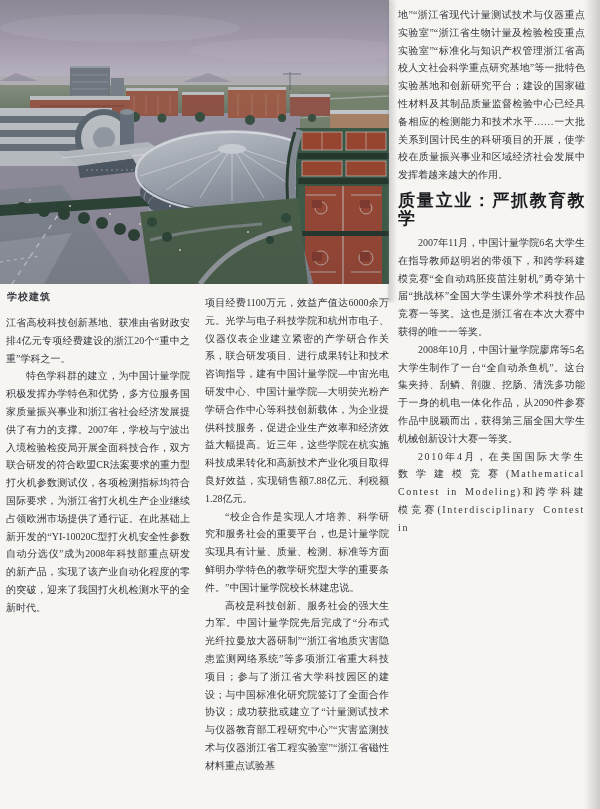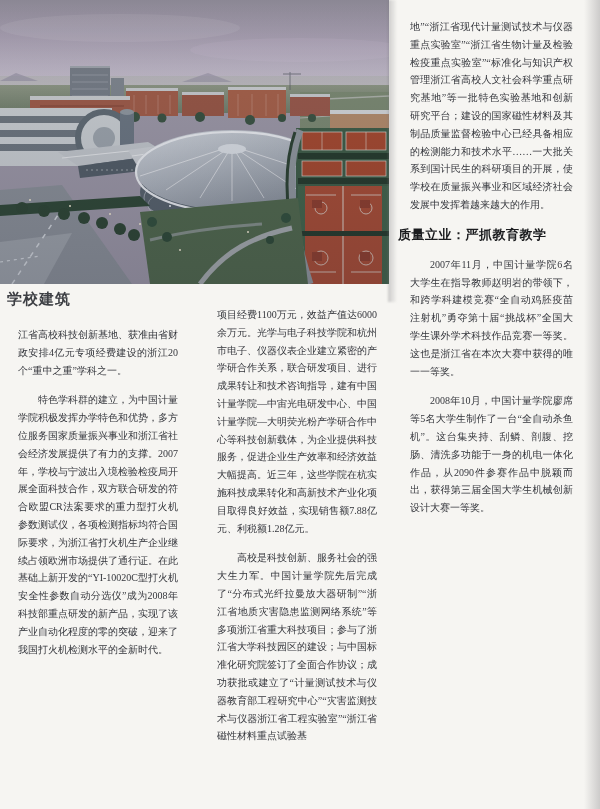--- a/index.html
+++ b/index.html
@@ -23,35 +23,35 @@
     filter:blur(1px);
   }
   .photo{
     position:absolute;left:0;top:0;width:389px;height:284px;margin:0;
     overflow:hidden;background:#9a96a4;
   }
   .photo svg{display:block;width:100%;height:100%;}
   .caption{
     position:absolute;left:7px;top:290px;
     font-family:"Liberation Sans","DejaVu Sans",sans-serif;
-    font-size:15px;font-weight:bold;color:#3d3f44;letter-spacing:1px;
+    font-size:10px;font-weight:bold;color:#3d3f44;letter-spacing:1px;
   }
   .col{
     position:absolute;
     font-size:10px;line-height:17.8px;color:#34363c;
     text-align:justify;text-justify:inter-character;
   }
-  .col p{margin:12px;}
+  .col p{margin:0;}
   .col p.indent{text-indent:2em;}
   .col-left{left:6px;top:314px;width:184px;height:486px;}
   .col-middle{left:205px;top:294px;width:184px;height:488px;}
   .col-right{left:398px;top:6px;width:187px;height:797px;}
   .section-heading{
     font-family:Liberation Sans, sans-serif;
-    font-size:13px;font-weight:bold;color:#1b1c1f;
+    font-size:17px;font-weight:bold;color:#1b1c1f;
     margin:8px 0 6px 0;letter-spacing:0.5px;line-height:18px;
   }
   .spaced{letter-spacing:1.6px;word-spacing:2px;}
 </style>
 </head>
 <body>
 
 <div class="page">
 
   <figure class="photo">
@@ -244,23 +244,25 @@
 
   <div class="caption">学校建筑</div>
 
   <div class="col col-left">
     <p class="cont">江省高校科技创新基地、获准由省财政安排4亿元专项经费建设的浙江20个“重中之重”学科之一。</p>
     <p class="indent">特色学科群的建立，为中国计量学院积极发挥办学特色和优势，多方位服务国家质量振兴事业和浙江省社会经济发展提供了有力的支撑。2007年，学校与宁波出入境检验检疫局开展全面科技合作，双方联合研发的符合欧盟CR法案要求的重力型打火机参数测试仪，各项检测指标均符合国际要求，为浙江省打火机生产企业继续占领欧洲市场提供了通行证。在此基础上新开发的“YI-10020C型打火机安全性参数自动分选仪”成为2008年科技部重点研发的新产品，实现了该产业自动化程度的零的突破，迎来了我国打火机检测水平的全新时代。</p>
   </div>
 
   <div class="col col-middle">
     <p class="cont">项目经费1100万元，效益产值达6000余万元。光学与电子科技学院和杭州市电子、仪器仪表企业建立紧密的产学研合作关系，联合研发项目、进行成果转让和技术咨询指导，建有中国计量学院—中宙光电研发中心、中国计量学院—大明荧光粉产学研合作中心等科技创新载体，为企业提供科技服务，促进企业生产效率和经济效益大幅提高。近三年，这些学院在杭实施科技成果转化和高新技术产业化项目取得良好效益，实现销售额7.88亿元、利税额1.28亿元。</p>
+    <p class="indent">“校企合作是实现人才培养、科学研究和服务社会的重要平台，也是计量学院实现具有计量、质量、检测、标准等方面鲜明办学特色的教学研究型大学的重要条件。”中国计量学院校长林建忠说。</p>
     <p class="indent">高校是科技创新、服务社会的强大生力军。中国计量学院先后完成了“分布式光纤拉曼放大器研制”“浙江省地质灾害隐患监测网络系统”等多项浙江省重大科技项目；参与了浙江省大学科技园区的建设；与中国标准化研究院签订了全面合作协议；成功获批或建立了“计量测试技术与仪器教育部工程研究中心”“灾害监测技术与仪器浙江省工程实验室”“浙江省磁性材料重点试验基</p>
   </div>
 
   <div class="col col-right">
     <p class="cont">地”“浙江省现代计量测试技术与仪器重点实验室”“浙江省生物计量及检验检疫重点实验室”“标准化与知识产权管理浙江省高校人文社会科学重点研究基地”等一批特色实验基地和创新研究平台；建设的国家磁性材料及其制品质量监督检验中心已经具备相应的检测能力和技术水平……一大批关系到国计民生的科研项目的开展，使学校在质量振兴事业和区域经济社会发展中发挥着越来越大的作用。</p>
     <h3 class="section-heading">质量立业：严抓教育教学</h3>
     <p class="indent">2007年11月，中国计量学院6名大学生在指导教师赵明岩的带领下，和跨学科建模竞赛“全自动鸡胚疫苗注射机”勇夺第十届“挑战杯”全国大学生课外学术科技作品竞赛一等奖。这也是浙江省在本次大赛中获得的唯一一等奖。</p>
     <p class="indent">2008年10月，中国计量学院廖席等5名大学生制作了一台“全自动杀鱼机”。这台集夹持、刮鳞、剖腹、挖肠、清洗多功能于一身的机电一体化作品，从2090件参赛作品中脱颖而出，获得第三届全国大学生机械创新设计大赛一等奖。</p>
+    <p class="indent spaced">2010年4月，在美国国际大学生数学建模竞赛(Mathematical Contest in Modeling)和跨学科建模竞赛(Interdisciplinary Contest in</p>
   </div>
 
 </div>
 
 </body></html>

